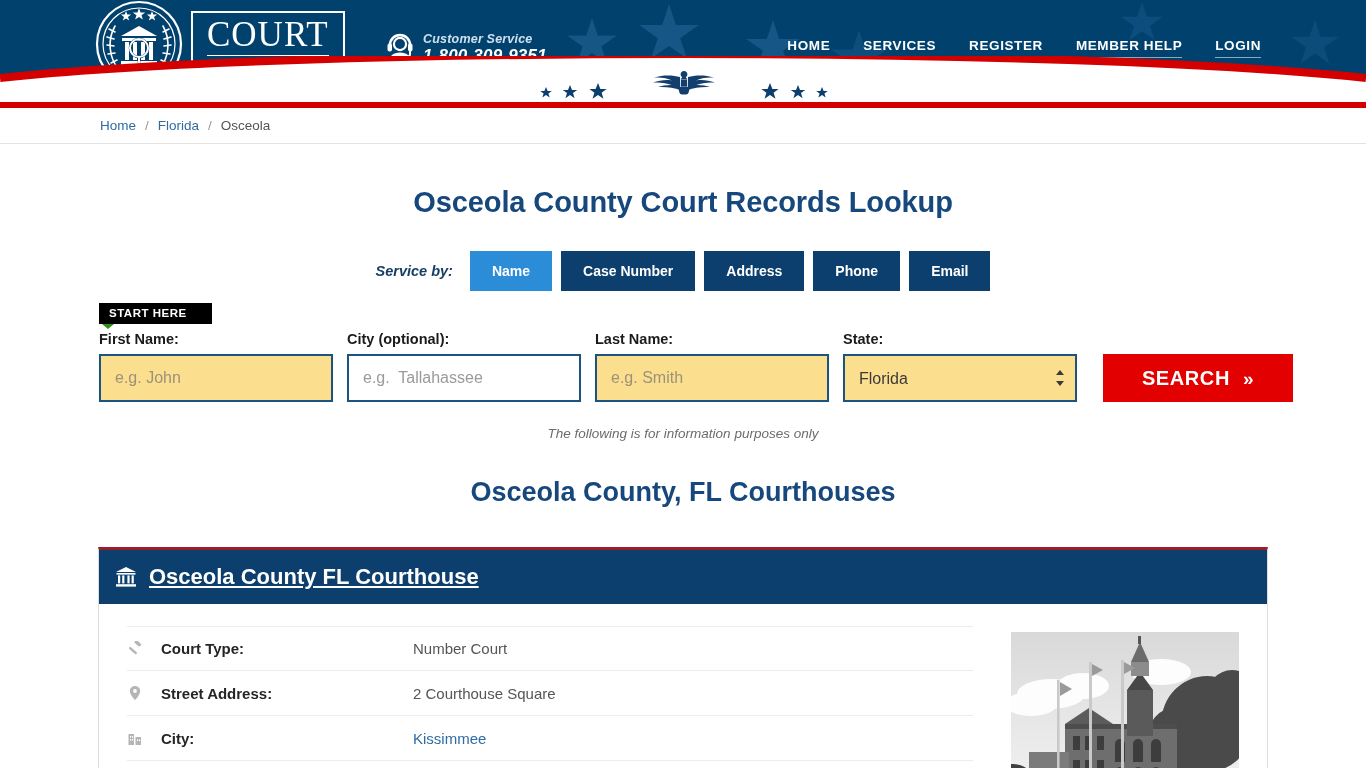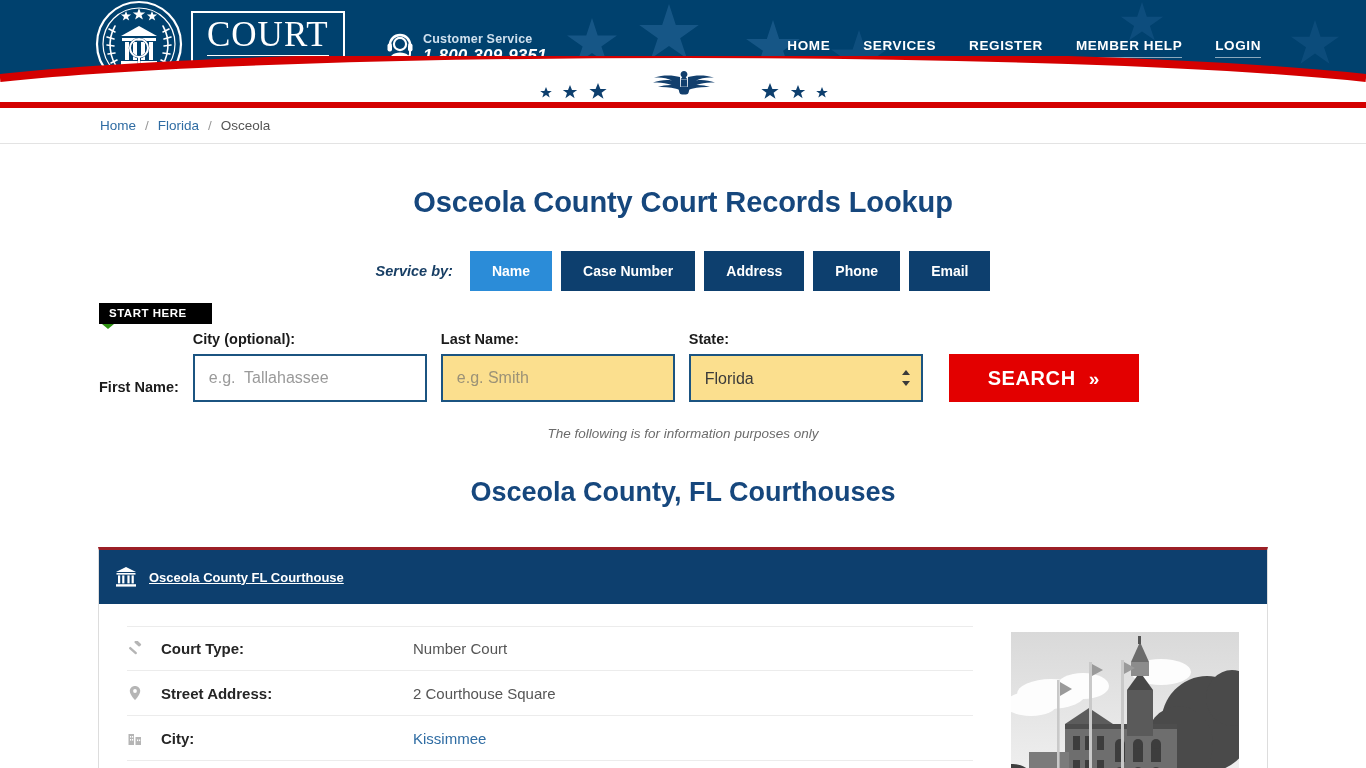--- a/index.html
+++ b/index.html
@@ -67,20 +67,21 @@
 
   .cs-wrap {
     position: absolute; left: 386px; top: 32px;
     display: flex; align-items: center; gap: 9px;
   }
   .cs-icon { width: 28px; height: 32px; flex: 0 0 28px; }
   .cs-label {
     display: block;
     color: #cfe0ee;
     font-size: 12.5px;
+    font-style: italic;
     font-weight: bold;
     line-height: 1.15;
     letter-spacing: .2px;
   }
   .cs-phone {
     display: block;
     color: #ffffff;
     font-size: 17px;
     font-style: italic;
     font-weight: bold;
@@ -289,21 +290,21 @@
   .card-head {
     background: #0d3f6e;
     height: 54px;
     display: flex; align-items: center;
     padding-left: 16px;
     gap: 12px;
   }
   .bank-icon { width: 22px; height: 22px; flex: 0 0 22px; }
   .card-title {
     color: #ffffff;
-    font-size: 13px;
+    font-size: 22px;
     font-weight: bold;
     text-decoration: underline;
     cursor: pointer;
   }
   .card-body { display: flex; padding: 22px 28px 0 28px; }
   .detail-list { width: 860px; }
   .detail-row {
     display: flex; align-items: center;
     height: 45px;
     border-bottom: 1px solid #ececec;
@@ -453,20 +454,21 @@
   <button class="tab-btn">Phone</button>
   <button class="tab-btn">Email</button>
 </div>
 
 <div class="form-zone">
   <div class="start-here">START HERE</div>
 
   <form class="form-row">
     <div class="field">
       <label class="field-label">First Name:</label>
+      <input class="field-input f-first" type="text" placeholder="e.g. John" style="">
     </div>
 
     <div class="field">
       <label class="field-label">City (optional):</label>
       <input class="field-input white f-city" type="text" placeholder="e.g.  Tallahassee" style="">
     </div>
 
     <div class="field">
       <label class="field-label">Last Name:</label>
       <input class="field-input f-last" type="text" placeholder="e.g. Smith" style="">

